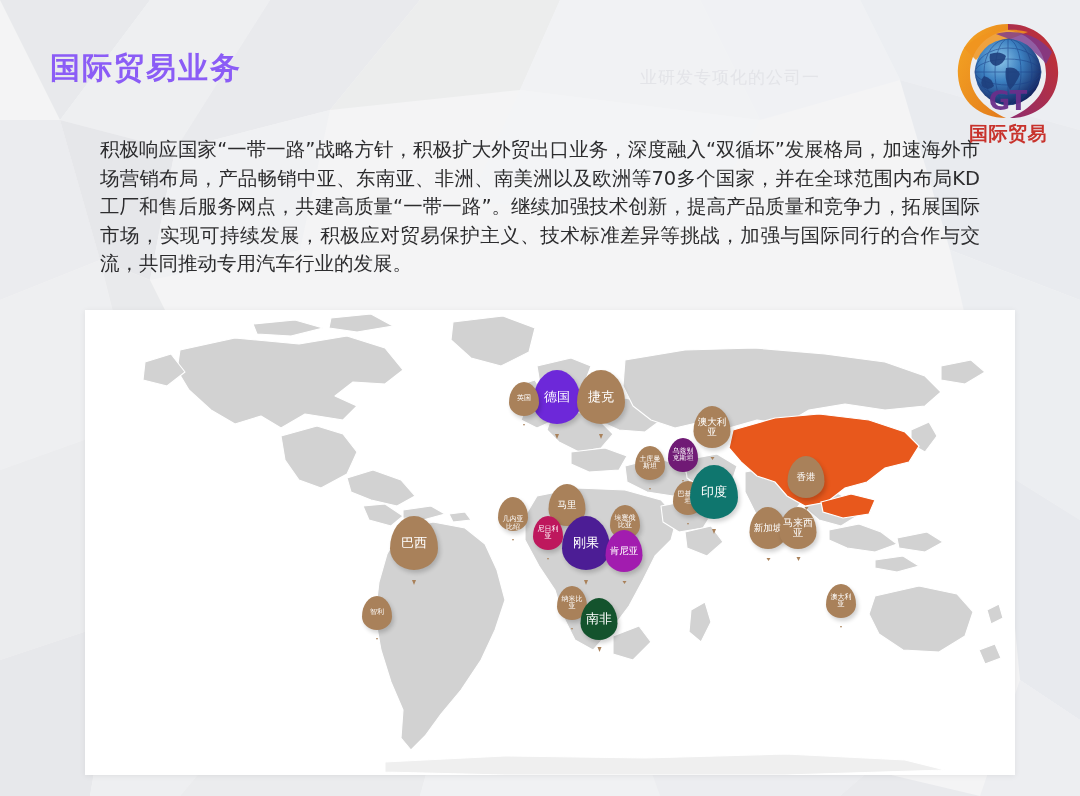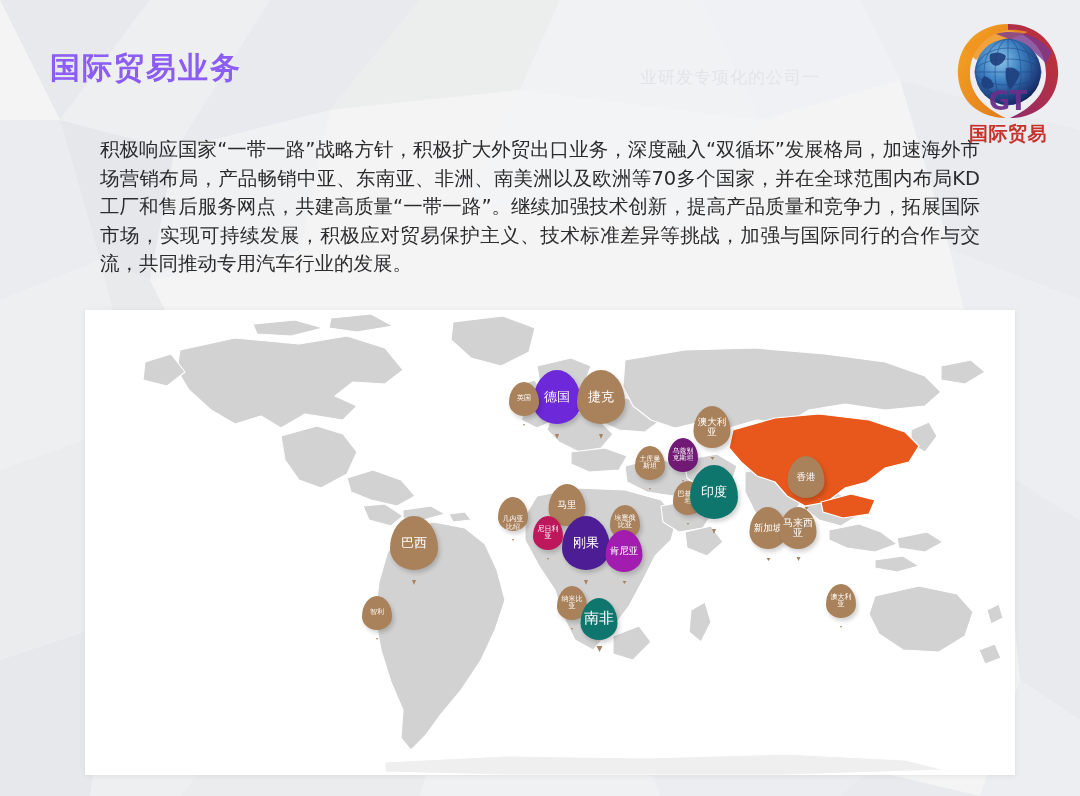--- a/index.html
+++ b/index.html
@@ -296,21 +296,21 @@
         <div class="pin" style="width: 37px; height: 42px; font-size: 9.5px; background: #a21caf;">
           <span>肯尼亚</span>
         </div>
       </div>
       <div class="marker" style="left: 487px; top: 310px;">
         <div class="pin" style="width: 30px; height: 34px; font-size: 7px; background: rgb(169, 129, 90);">
           <span style="word-break: break-all; max-width: 26px;">纳米比亚</span>
         </div>
       </div>
       <div class="marker" style="left: 514px; top: 330px;">
-        <div class="pin" style="width: 37px; height: 42px; font-size: 15px; background: #0f766e;">
+        <div class="pin" style="width: 37px; height: 42px; font-size: 13px; background: #14532d;">
           <span>南非</span>
         </div>
       </div>
       <div class="marker" style="left: 329px; top: 260px;">
         <div class="pin" style="width: 48px; height: 54px; font-size: 13px; background: rgb(169, 129, 90);">
           <span>巴西</span>
         </div>
       </div>
       <div class="marker" style="left: 292px; top: 320px;">
         <div class="pin" style="width: 30px; height: 34px; font-size: 7px; background: rgb(169, 129, 90);">

